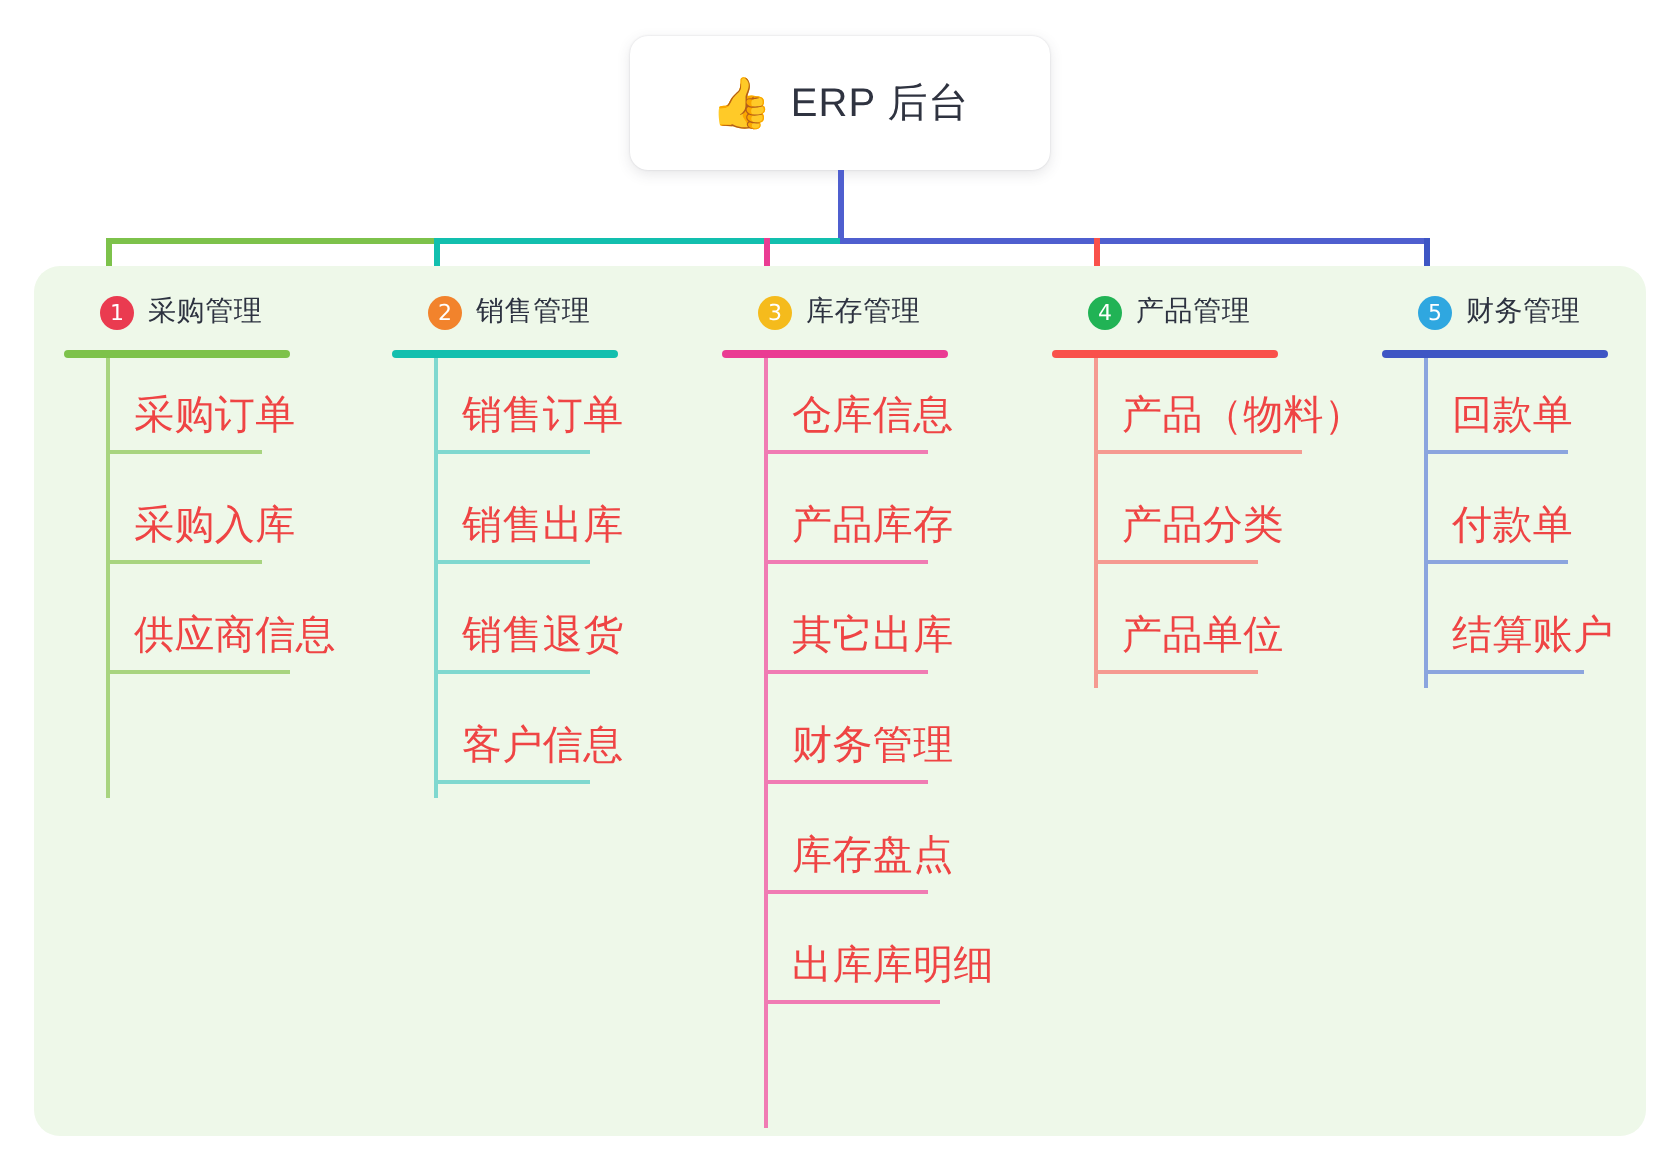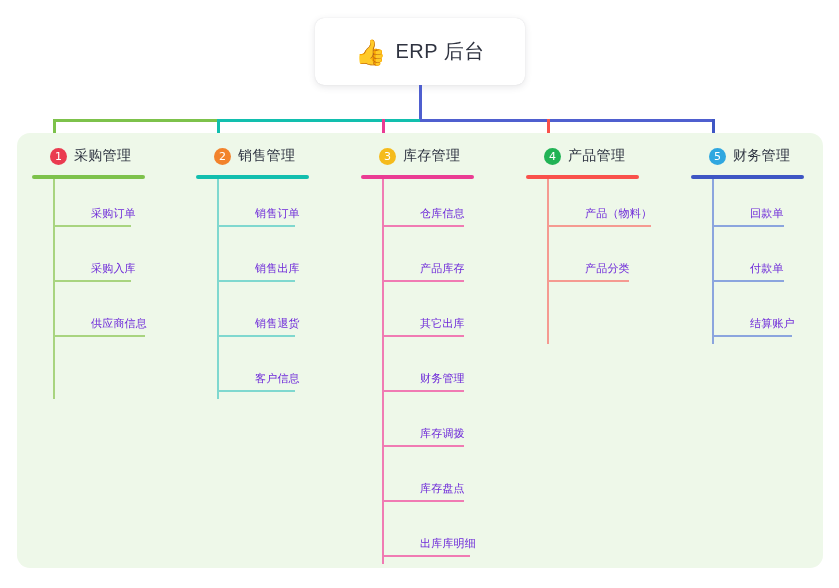--- a/index.html
+++ b/index.html
@@ -106,25 +106,24 @@
     width: 2px;
   }
   .item {
     position: relative;
     height: 55px;
   }
   .item-label {
     position: absolute;
     left: 35px;
     bottom: 13px;
-    font-size: 11px;
-    color: #6d28d9;
+    font-size: 20px;
+    color: #ef4444;
     white-space: nowrap;
     letter-spacing: 0.2px;
-    margin-left: 24px;
   }
   .item-rule {
     position: absolute;
     left: 21px;
     bottom: 7px;
     height: 2px;
   }
 </style>
 </head>
 <body>
@@ -215,24 +214,20 @@
         </div>
         <div class="item">
           <span class="item-label">其它出库</span>
           <div class="item-rule" style="width: 82px; background: rgb(240, 123, 179);"></div>
         </div>
         <div class="item">
           <span class="item-label">财务管理</span>
           <div class="item-rule" style="width: 82px; background: rgb(240, 123, 179);"></div>
         </div>
         <div class="item">
-          <span class="item-label">库存调拨</span>
-          <div class="item-rule" style="width: 82px; background: rgb(240, 123, 179);"></div>
-        </div>
-        <div class="item">
           <span class="item-label">库存盘点</span>
           <div class="item-rule" style="width: 82px; background: rgb(240, 123, 179);"></div>
         </div>
         <div class="item">
           <span class="item-label">出库库明细</span>
           <div class="item-rule" style="width: 88px; background: rgb(240, 123, 179);"></div>
         </div>
       </div>
     </div>
     <div class="column" style="left: 526px;">
@@ -244,20 +239,24 @@
       <div class="items">
         <div class="spine" style="height: 165px; background: rgb(245, 154, 145);"></div>
         <div class="item">
           <span class="item-label">产品（物料）</span>
           <div class="item-rule" style="width: 104px; background: rgb(245, 154, 145);"></div>
         </div>
         <div class="item">
           <span class="item-label">产品分类</span>
           <div class="item-rule" style="width: 82px; background: rgb(245, 154, 145);"></div>
         </div>
+        <div class="item">
+          <span class="item-label">产品单位</span>
+          <div class="item-rule" style="width: 82px; background: rgb(245, 154, 145);"></div>
+        </div>
       </div>
     </div>
     <div class="column" style="left: 691px;">
       <div class="col-head">
         <span class="badge" style="background: rgb(47, 167, 224);">5</span>
         <span class="col-title">财务管理</span>
       </div>
       <div class="head-rule" style="width: 113px; background: rgb(62, 86, 196); margin-left: 0px;"></div>
       <div class="items">
         <div class="spine" style="height: 165px; background: rgb(139, 165, 222);"></div>

